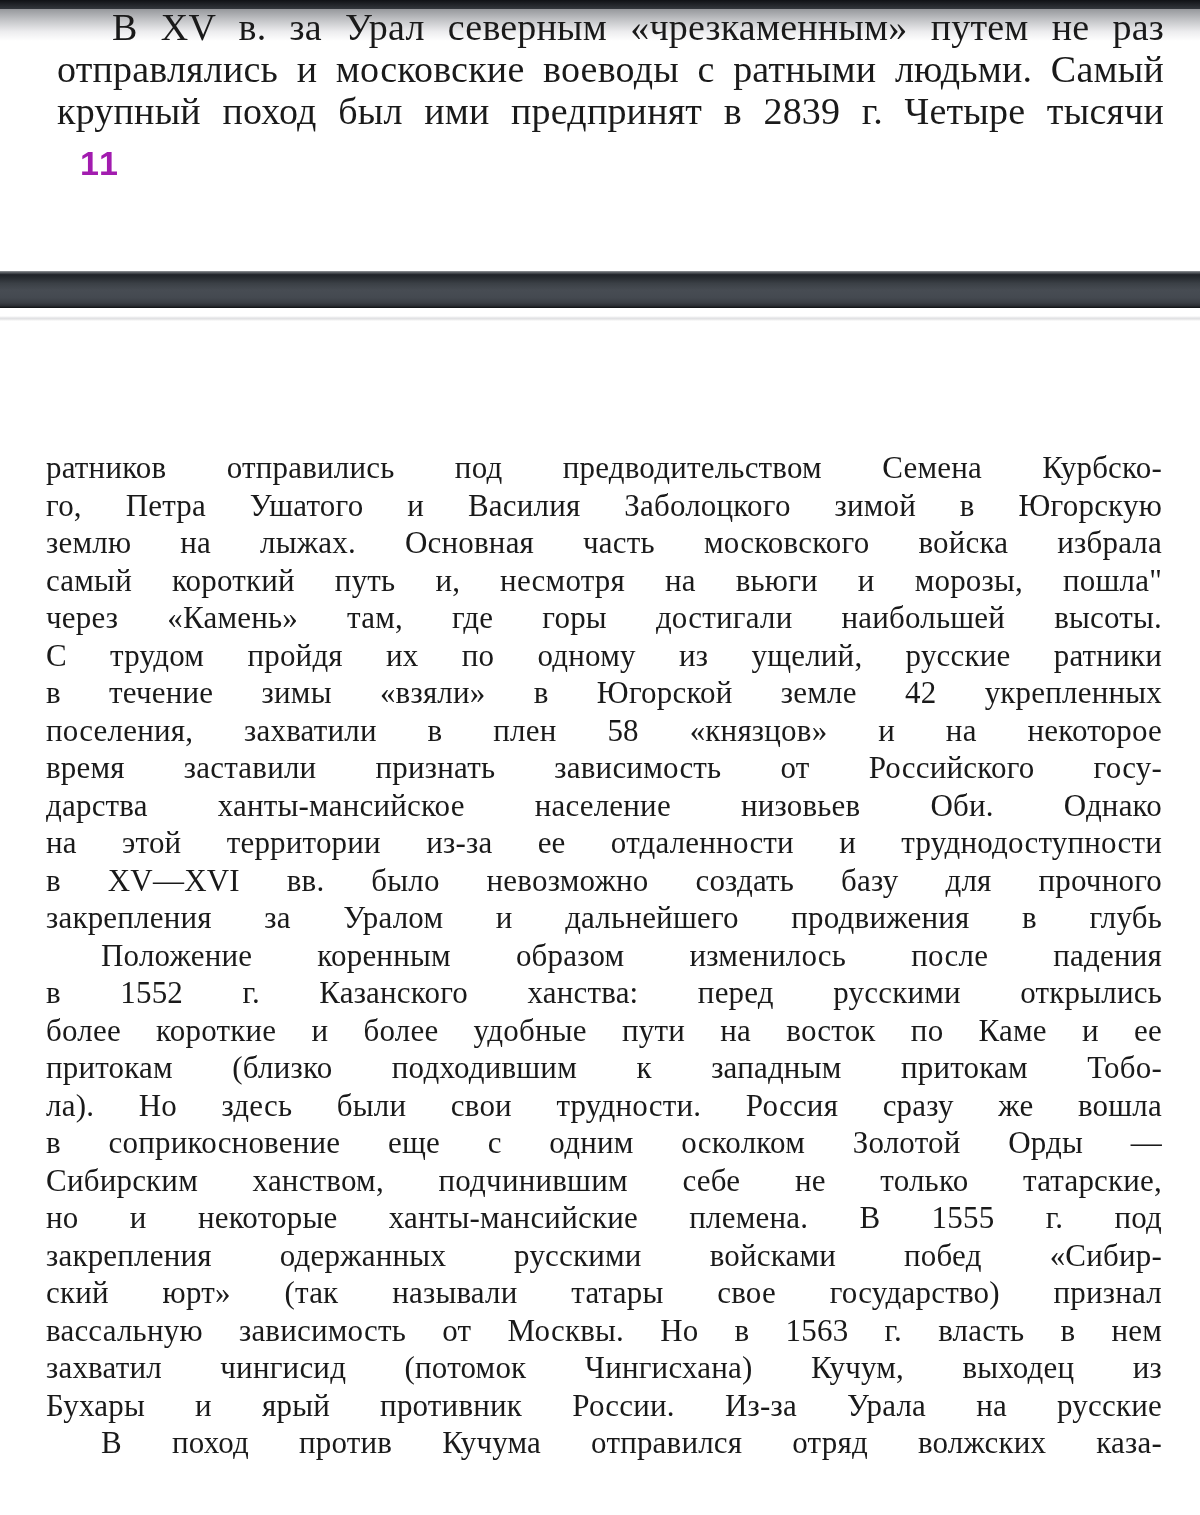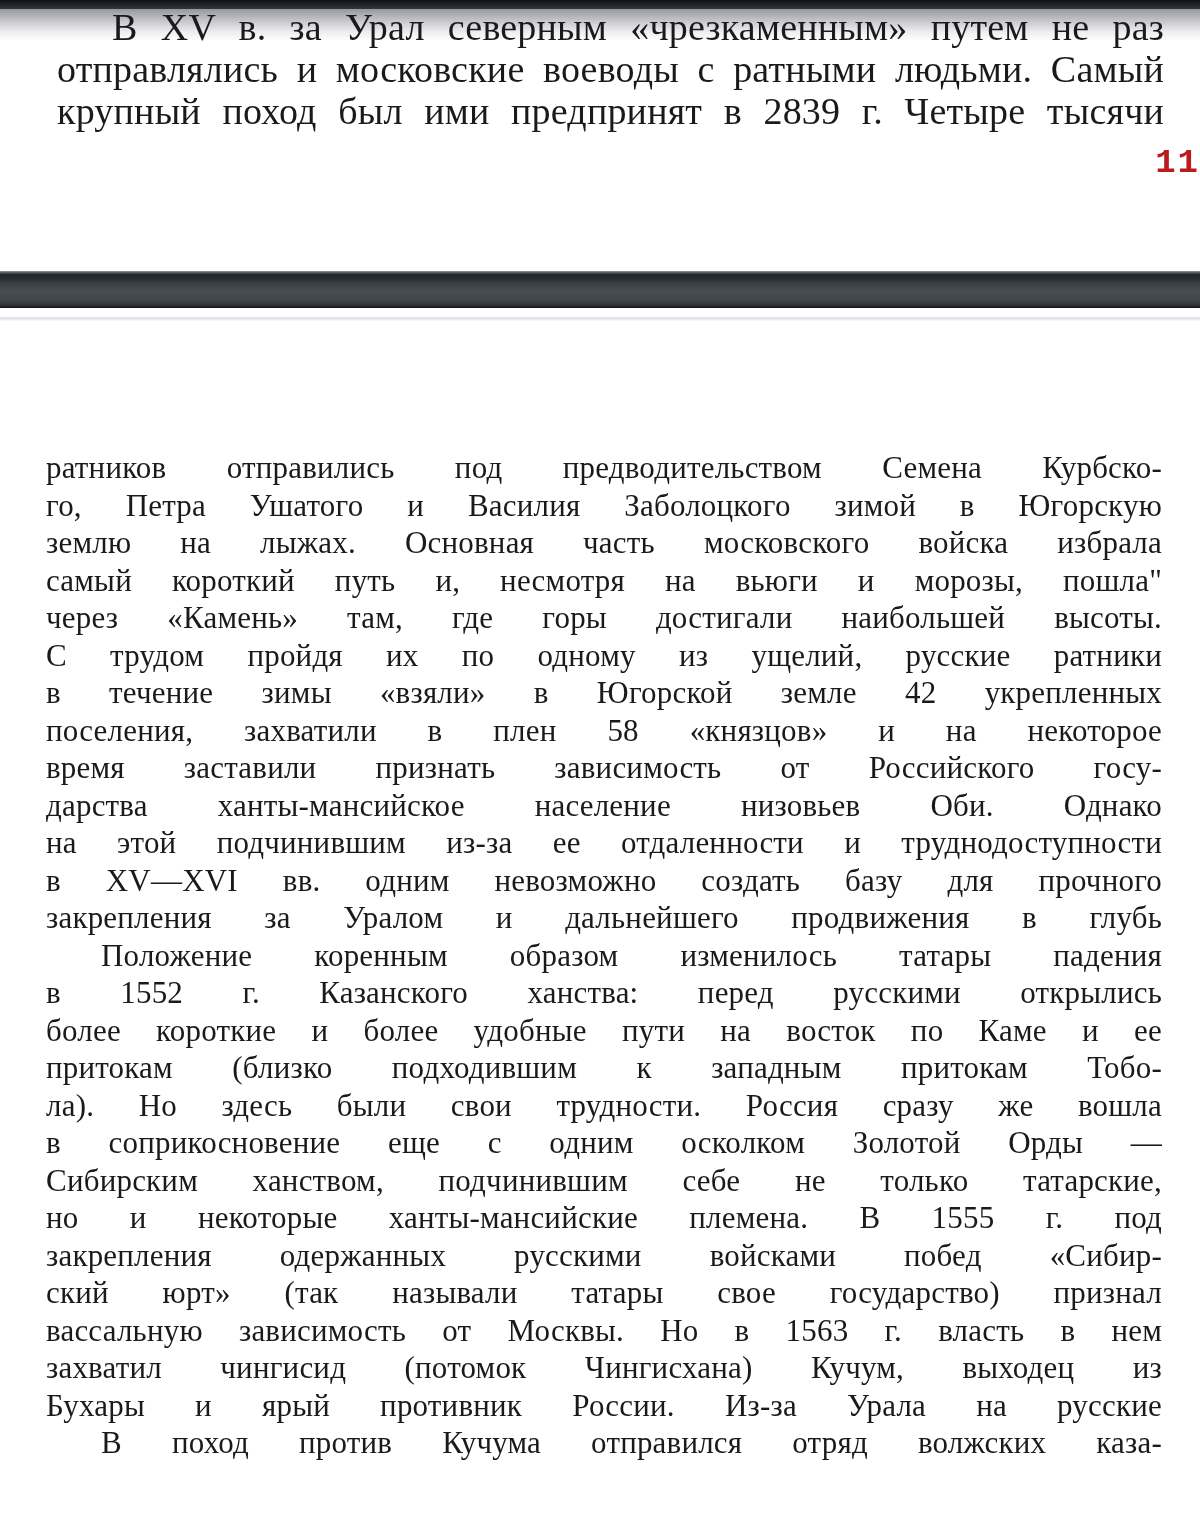--- a/index.html
+++ b/index.html
@@ -37,24 +37,24 @@
     -moz-text-align-last:justify;
     text-align-last:justify;
     white-space:normal;
     letter-spacing:0.2px;
   }
   .line.indent{text-indent:55px;}
   .line.end{text-align-last:left;}
   .line.loose{word-spacing:0.48em;}
   .page-number{
     position:absolute;top:146px;left:0;width:100%;
-    text-align:right;text-indent:80px;
-    font-family:Liberation Mono, monospace;
+    text-align:left;text-indent:80px;
+    font-family:Liberation Sans, sans-serif;
     font-weight:bold;font-size:34px;line-height:34px;
-    letter-spacing:2px;color:#b91c1c;
+    letter-spacing:2px;color:#a21caf;
   }
   
   .page-separator{
     position:absolute;top:271px;left:0;width:100%;height:37px;
     background:linear-gradient(180deg,
       #95989c 0%,#5c6065 4%,#202329 10%,#282c31 18%,
       #3b4046 34%,#474c53 52%,#444950 72%,#3a3e44 86%,
       #2b2e33 94%,#0e1013 100%);
   }
   .sep-underline{
@@ -87,24 +87,24 @@
   <div class="line">ратников отправились под предводительством Семена Курбско-</div>
       <div class="line">го, Петра Ушатого и Василия Заболоцкого зимой в Югорскую</div>
       <div class="line">землю на лыжах. Основная часть московского войска избрала</div>
       <div class="line">самый короткий путь и, несмотря на вьюги и морозы, пошла"</div>
       <div class="line">через «Камень» там, где горы достигали наибольшей высоты.</div>
       <div class="line">С трудом пройдя их по одному из ущелий, русские ратники</div>
       <div class="line">в течение зимы «взяли» в Югорской земле 42 укрепленных</div>
       <div class="line">поселения, захватили в плен 58 «князцов» и на некоторое</div>
       <div class="line">время заставили признать зависимость от Российского госу-</div>
       <div class="line">дарства ханты-мансийское население низовьев Оби. Однако</div>
-      <div class="line">на этой подчинившим из-за ее отдаленности и труднодоступности</div>
-      <div class="line">в XV—XVI вв. одним невозможно создать базу для прочного</div>
+      <div class="line">на этой территории из-за ее отдаленности и труднодоступности</div>
+      <div class="line">в XV—XVI вв. было невозможно создать базу для прочного</div>
       <div class="line">закрепления за Уралом и дальнейшего продвижения в глубь</div>
-      <div class="line indent">Положение коренным образом изменилось татары падения</div>
+      <div class="line indent">Положение коренным образом изменилось после падения</div>
       <div class="line">в 1552 г. Казанского ханства: перед русскими открылись</div>
       <div class="line">более короткие и более удобные пути на восток по Каме и ее</div>
       <div class="line">притокам (близко подходившим к западным притокам Тобо-</div>
       <div class="line">ла). Но здесь были свои трудности. Россия сразу же вошла</div>
       <div class="line">в соприкосновение еще с одним осколком Золотой Орды —</div>
       <div class="line">Сибирским ханством, подчинившим себе не только татарские,</div>
       <div class="line">но и некоторые ханты-мансийские племена. В 1555 г. под</div>
       <div class="line">закрепления одержанных русскими войсками побед «Сибир-</div>
       <div class="line">ский юрт» (так называли татары свое государство) признал</div>
       <div class="line">вассальную зависимость от Москвы. Но в 1563 г. власть в нем</div>

